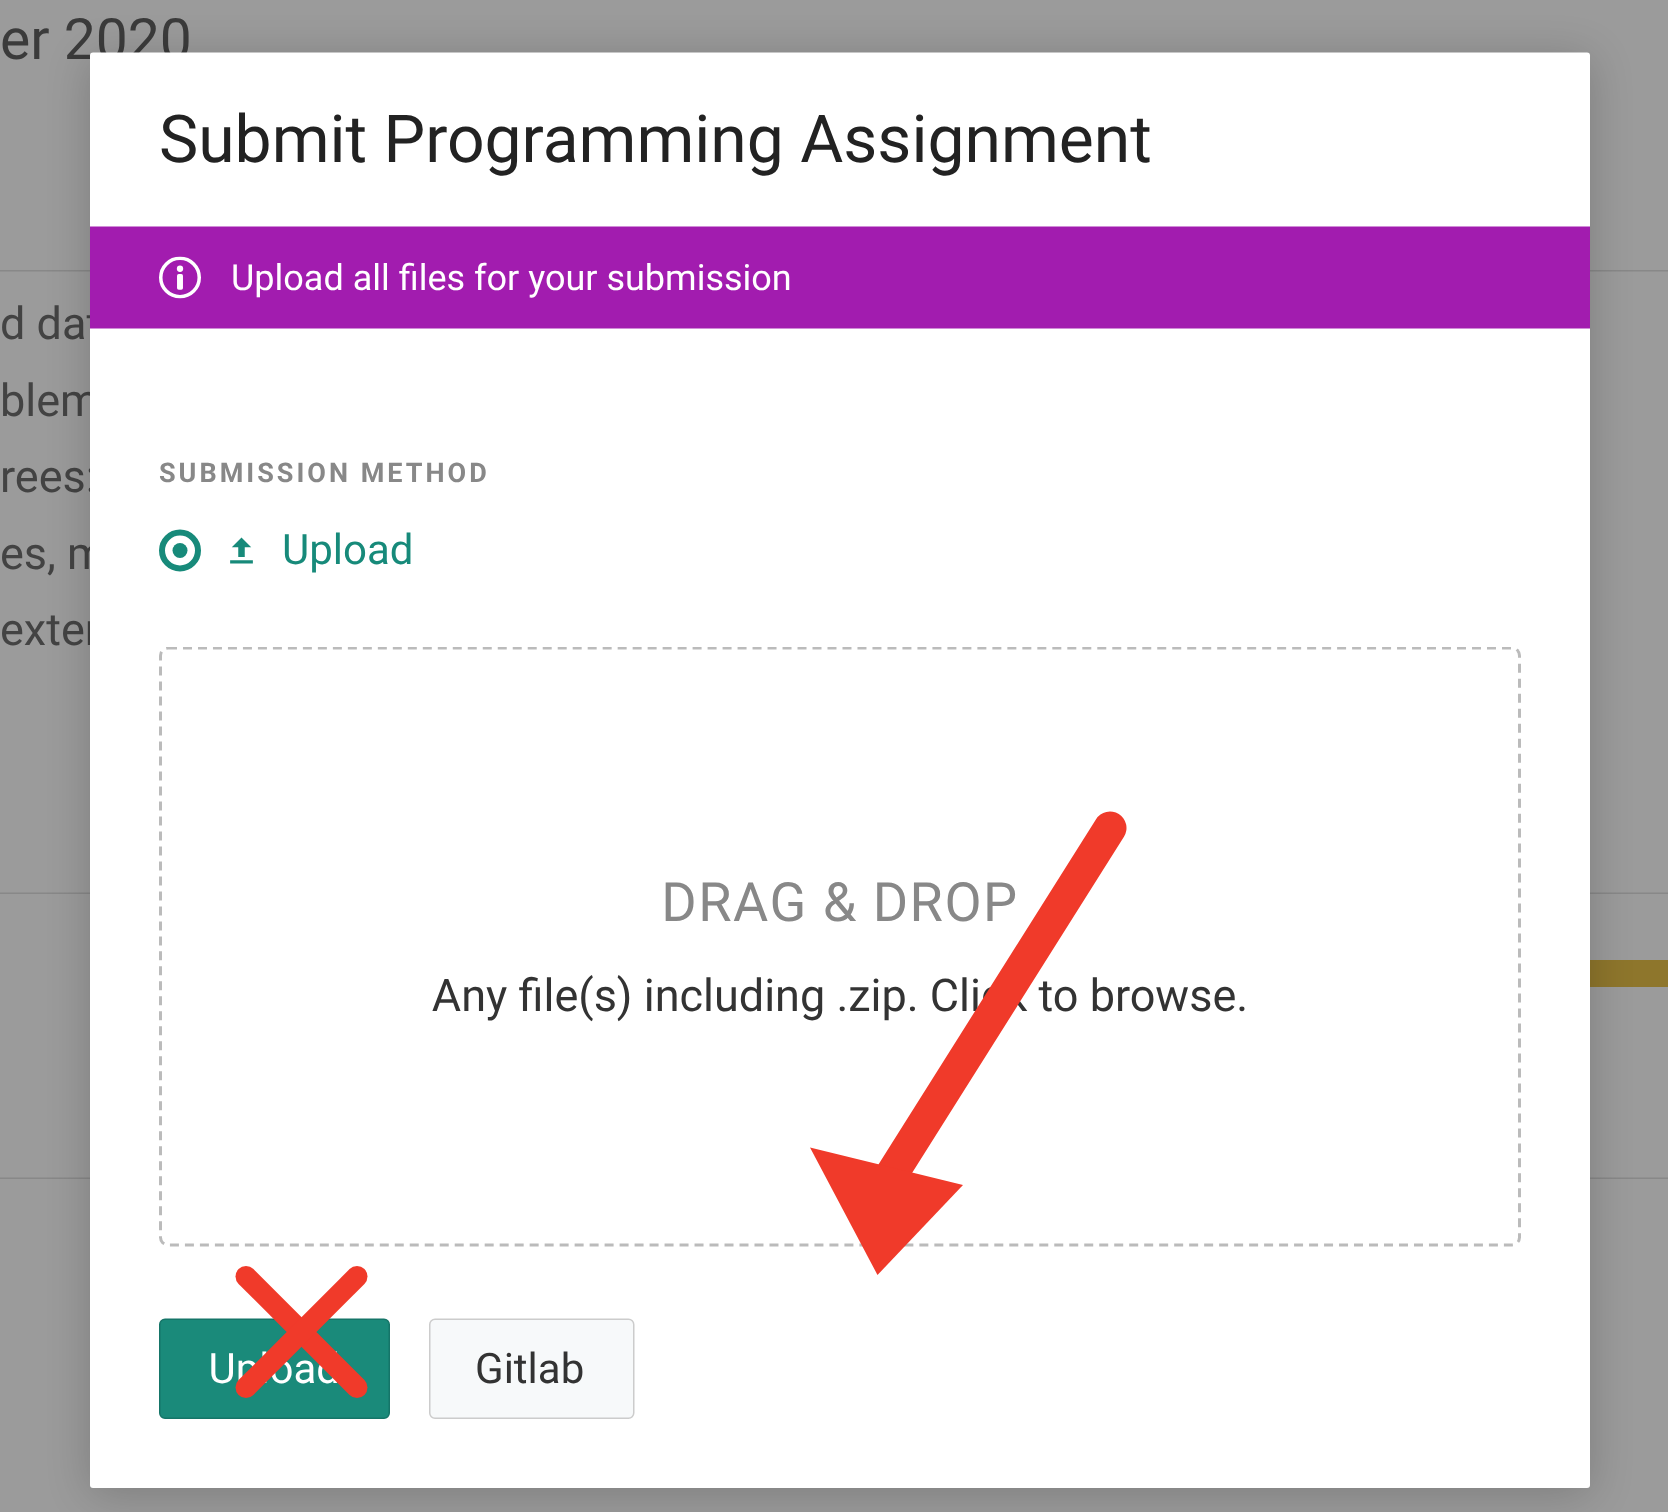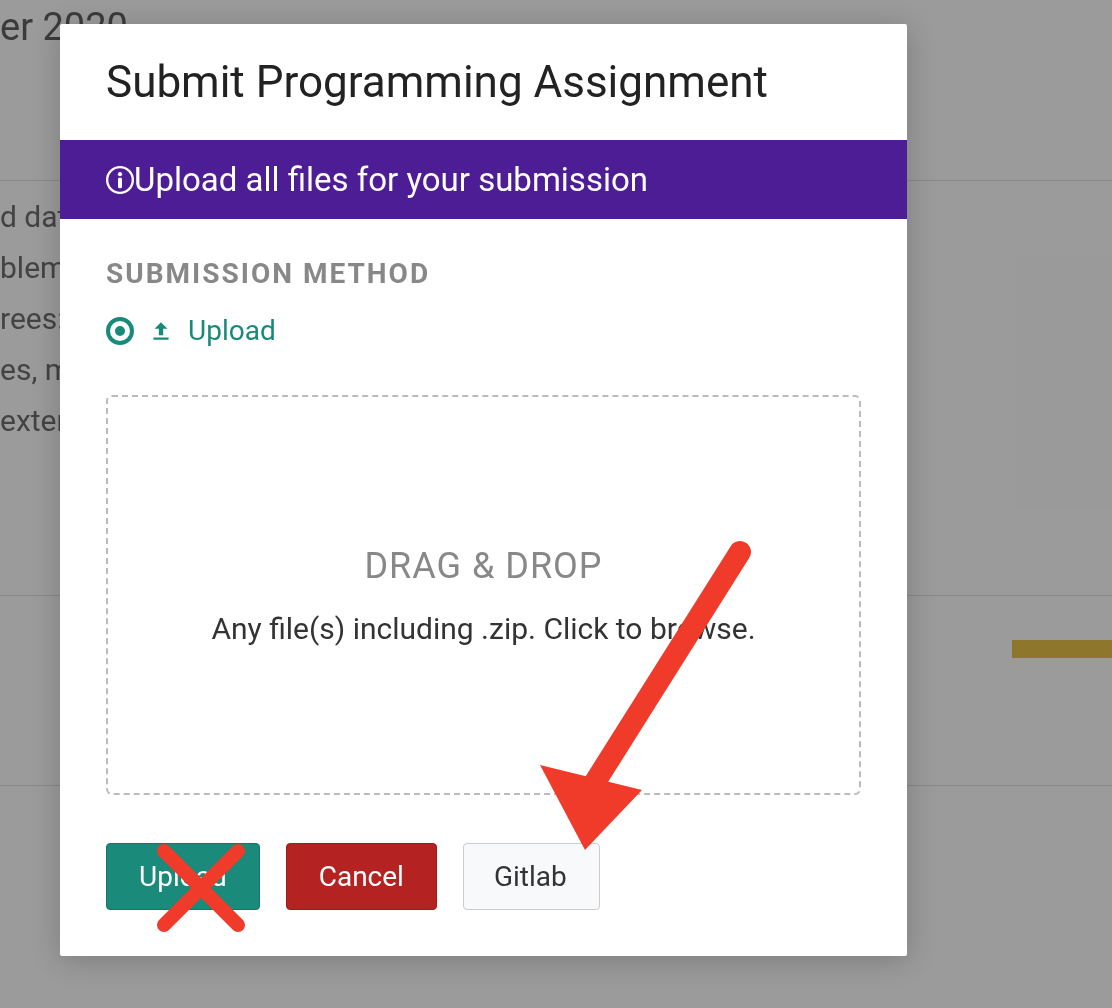--- a/index.html
+++ b/index.html
@@ -47,59 +47,61 @@
     .bg-yellow-bar {
       position: absolute;
       top: 640px;
       right: 0;
       width: 100px;
       height: 18px;
       background: #d9a500;
     }
     .modal {
       position: absolute;
-      top: 24px;
+      top: 35px;
       left: 60px;
-      width: 847px;
+      width: 1000px;
       background: #fff;
       z-index: 20;
       box-shadow: 0 4px 30px rgba(0,0,0,0.2);
       border-radius: 2px;
     }
     .modal-title {
       font-size: 44px;
       font-weight: 400;
       color: #222;
       padding: 32px 46px 32px 46px;
     }
     .info-banner {
-      background: #4c1d95;
+      background: #a21caf;
       color: #fff;
       padding: 20px 46px;
       display: flex;
       align-items: center;
-      font-size: 33px;
+      gap: 20px;
+      font-size: 24px;
     }
     .info-icon {
       width: 28px;
       height: 28px;
       display: inline-flex;
       align-items: center;
       justify-content: center;
     }
     .info-icon svg { width: 28px; height: 28px; }
     .modal-body {
       padding: 38px 46px 46px 46px;
     }
     .section-label {
-      font-size: 28px;
+      font-size: 18px;
       font-weight: 700;
       letter-spacing: 2px;
       color: #888;
       margin-bottom: 24px;
+      margin-top: 48px;
     }
     .method-row {
       display: flex;
       align-items: center;
       gap: 14px;
       margin-bottom: 48px;
     }
     .radio-selected {
       width: 28px;
       height: 28px;
@@ -235,21 +237,20 @@
       <span class="method-label">Upload</span>
     </div>
 
     <div class="dropzone">
       <div class="drop-title">DRAG &amp; DROP</div>
       <div class="drop-subtitle">Any file(s) including .zip. Click to browse.</div>
     </div>
 
     <div class="button-row">
       <button class="btn btn-upload">Upload</button>
-      <button class="btn btn-cancel">Cancel</button>
       <button class="btn btn-gitlab">Gitlab</button>
     </div>
   </div>
 </div>
 
 <svg class="annotation-x" style="left:156px; top:843px; width:90px; height:90px;">
   <line x1="8" y1="8" x2="82" y2="82" stroke="#f03a2a" stroke-width="14" stroke-linecap="round"></line>
   <line x1="82" y1="8" x2="8" y2="82" stroke="#f03a2a" stroke-width="14" stroke-linecap="round"></line>
 </svg>
 

